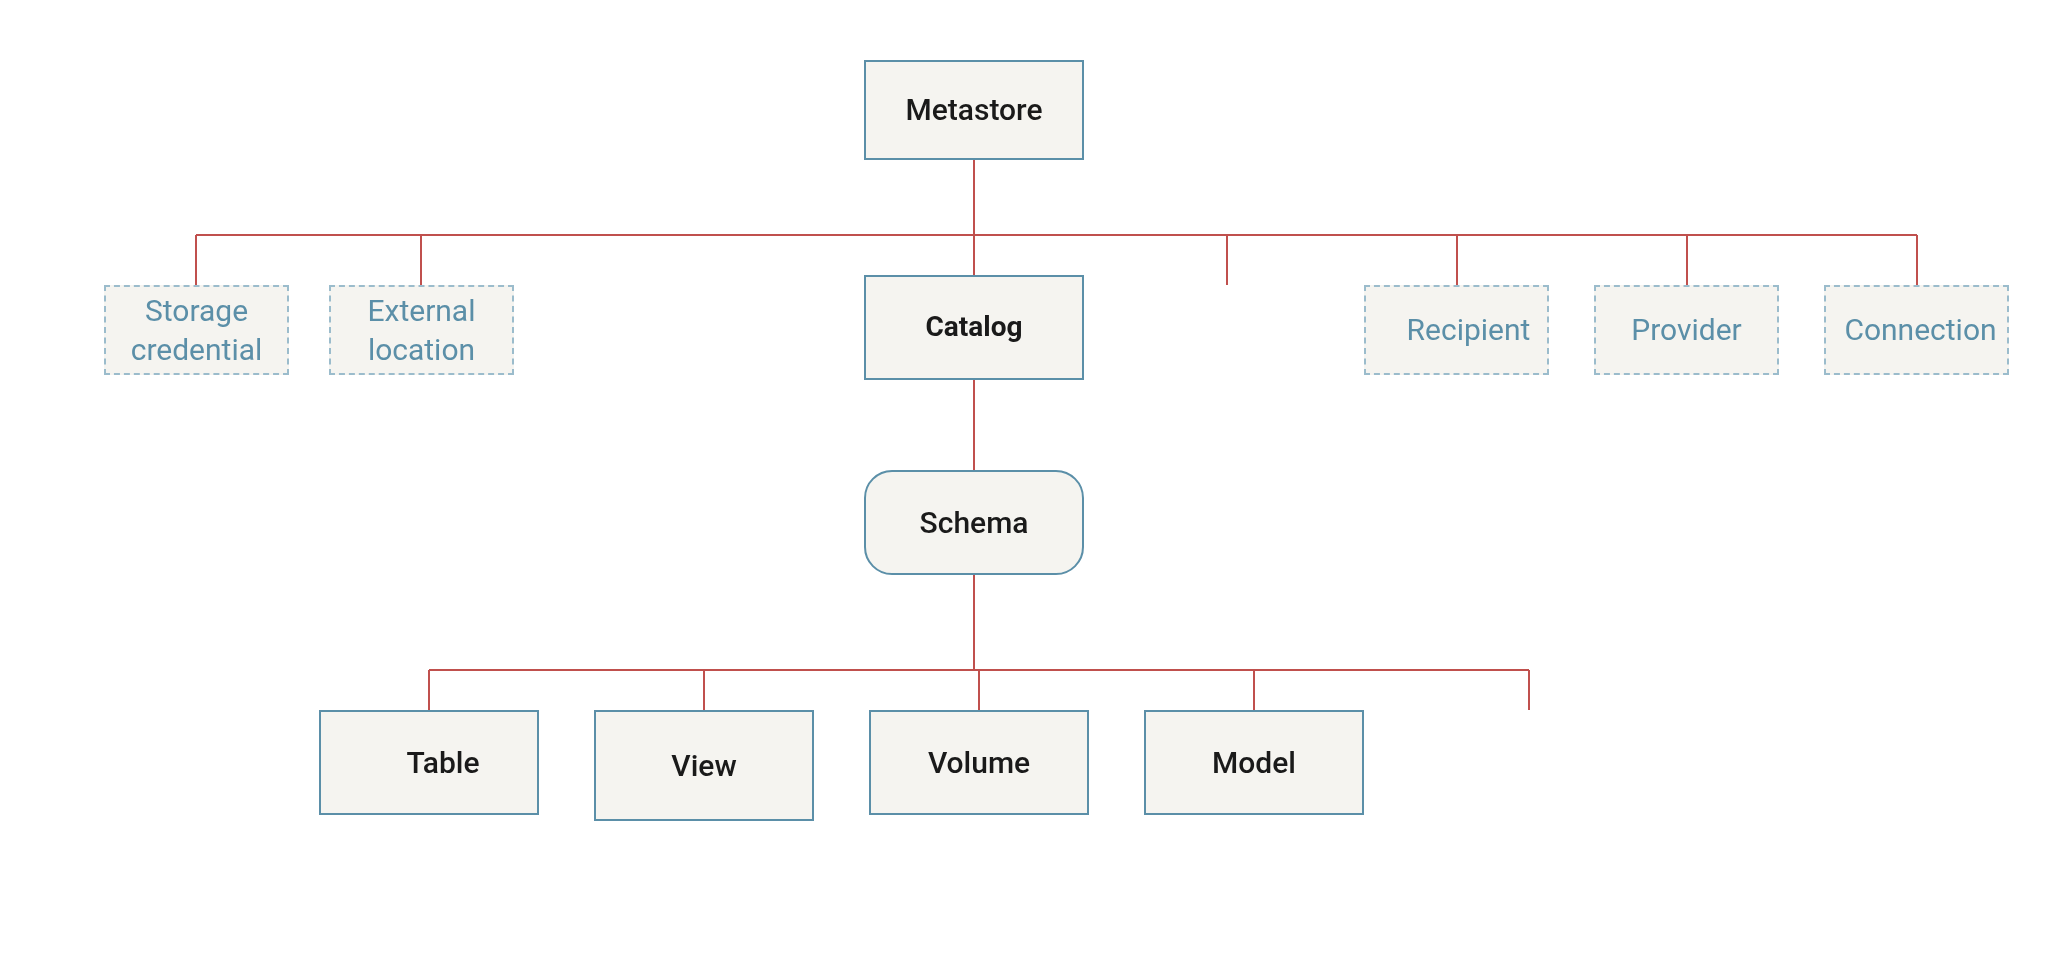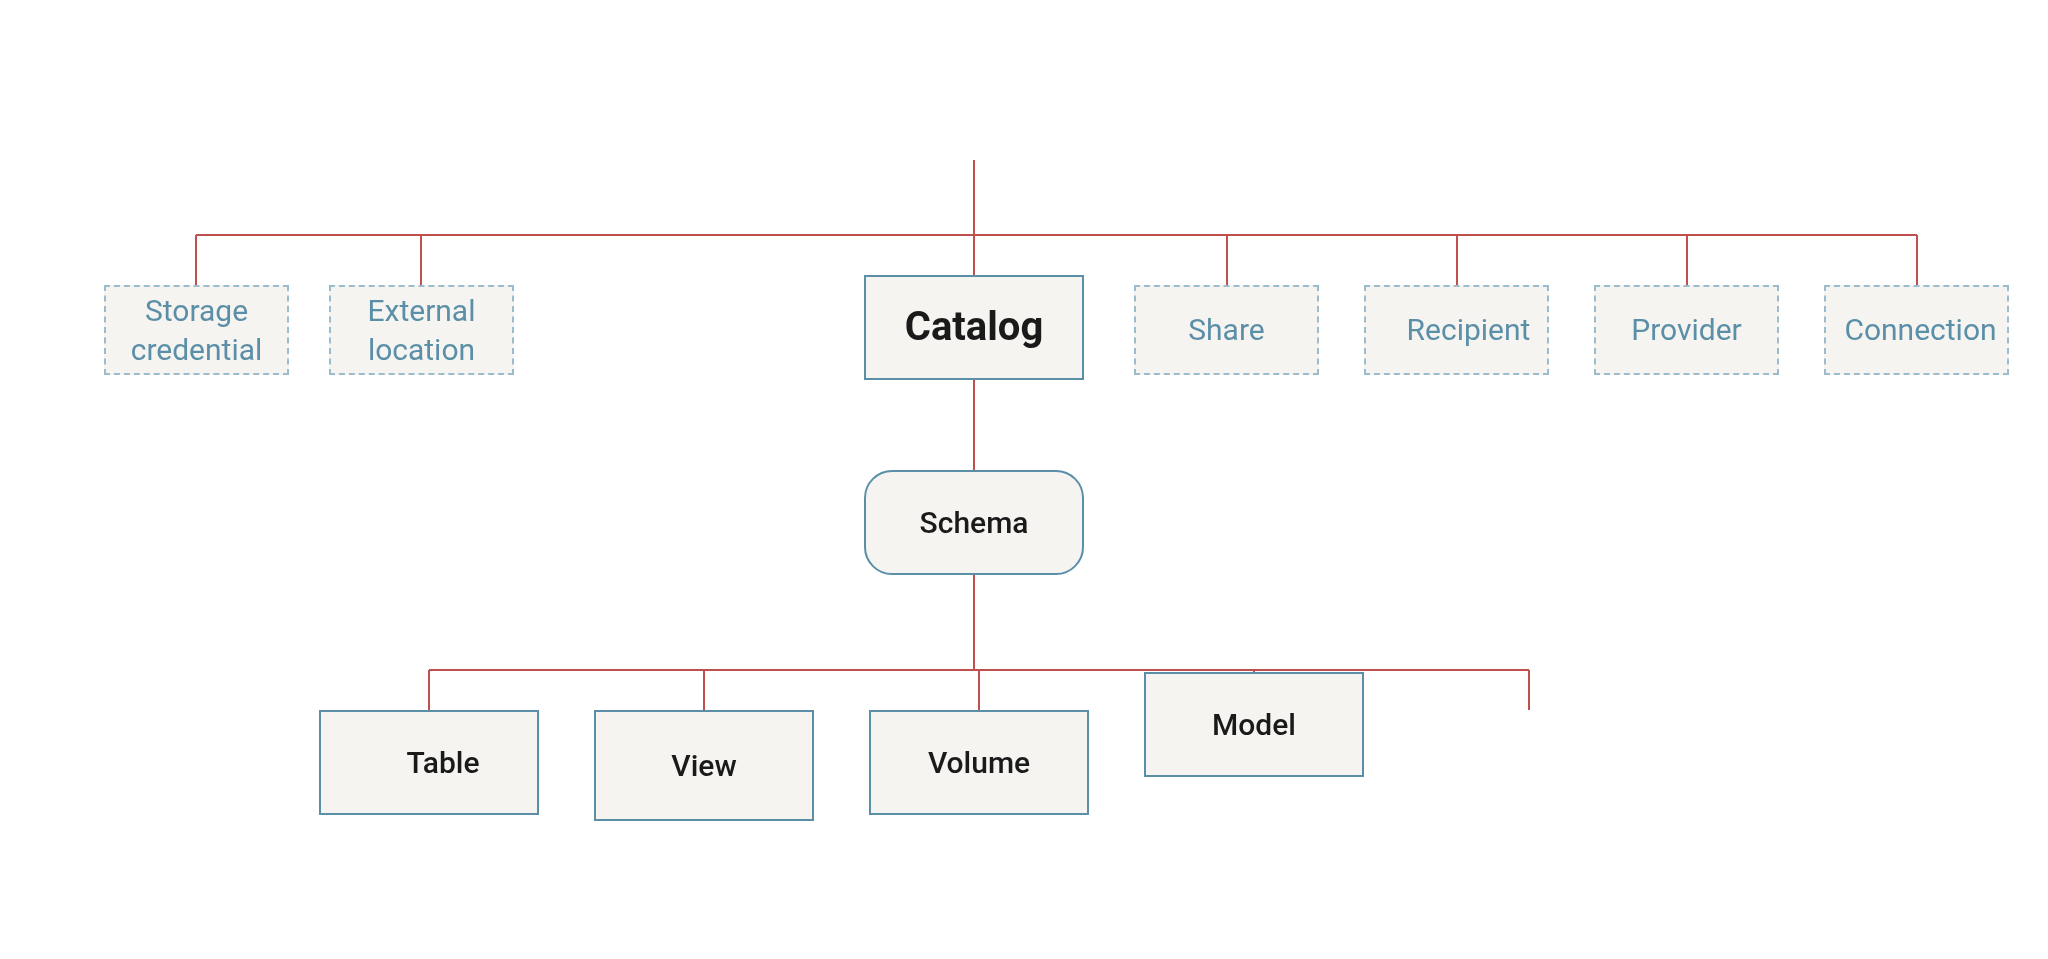--- a/index.html
+++ b/index.html
@@ -34,21 +34,21 @@
     }
 
     .node.solid {
       border: 2px solid #5b8fa8;
       color: #1a1a1a;
       font-weight: 500;
     }
 
     .node.solid.bold {
       font-weight: 700;
-      font-size: 40px;
+      font-size: 28px;
     }
 
     .node.dashed {
       border: 2px dashed #9bbccc;
       color: #5b8fa8;
       font-weight: 400;
     }
 
     
     .connector-svg {
@@ -93,27 +93,27 @@
 
     <line x1="122" y1="195" x2="122" y2="245"></line>
     <line x1="347" y1="195" x2="347" y2="245"></line>
     <line x1="1153" y1="195" x2="1153" y2="245"></line>
     <line x1="1383" y1="195" x2="1383" y2="245"></line>
     <line x1="1613" y1="195" x2="1613" y2="245"></line>
     <line x1="1843" y1="195" x2="1843" y2="245"></line>
 
   </svg>
 
+<div class="node solid" style="left: 790px; top: 20px; width: 220px; height: 100px; white-space: pre-line;">Metastore</div>
     <div class="node solid bold" style="left: 790px; top: 235px; width: 220px; height: 105px; white-space: pre-line;">Catalog</div>
     <div class="node solid" style="left: 790px; top: 430px; width: 220px; height: 105px; white-space: pre-line; border-radius: 28px;">Schema</div>
     <div class="node dashed" style="left: 30px; top: 245px; width: 185px; height: 90px; white-space: pre-line;">Storage
 credential</div>
     <div class="node dashed" style="left: 255px; top: 245px; width: 185px; height: 90px; white-space: pre-line;">External
 location</div>
-    <div class="node dashed" style="left: 1060px; top: 245px; width: 185px; height: 90px; white-space: pre-line;">Share</div>
     <div class="node dashed" style="left: 1290px; top: 245px; width: 185px; height: 90px; white-space: pre-line; padding-left: 24px;">Recipient</div>
     <div class="node dashed" style="left: 1520px; top: 245px; width: 185px; height: 90px; white-space: pre-line;">Provider</div>
     <div class="node dashed" style="left: 1750px; top: 245px; width: 185px; height: 90px; white-space: pre-line; padding-left: 8px;">Connection</div>
     <div class="node solid" style="left: 245px; top: 670px; width: 220px; height: 105px; white-space: pre-line; padding-left: 28px;">Table</div>
     <div class="node solid" style="left: 520px; top: 670px; width: 220px; height: 111px; white-space: pre-line;">View</div>
     <div class="node solid" style="left: 795px; top: 670px; width: 220px; height: 105px; white-space: pre-line;">Volume</div>
-    <div class="node solid" style="left: 1070px; top: 632px; width: 220px; height: 105px; white-space: pre-line;">Model</div>
+    <div class="node solid" style="left: 1070px; top: 670px; width: 220px; height: 105px; white-space: pre-line;">Model</div>
   </div>
 
 </body></html>

